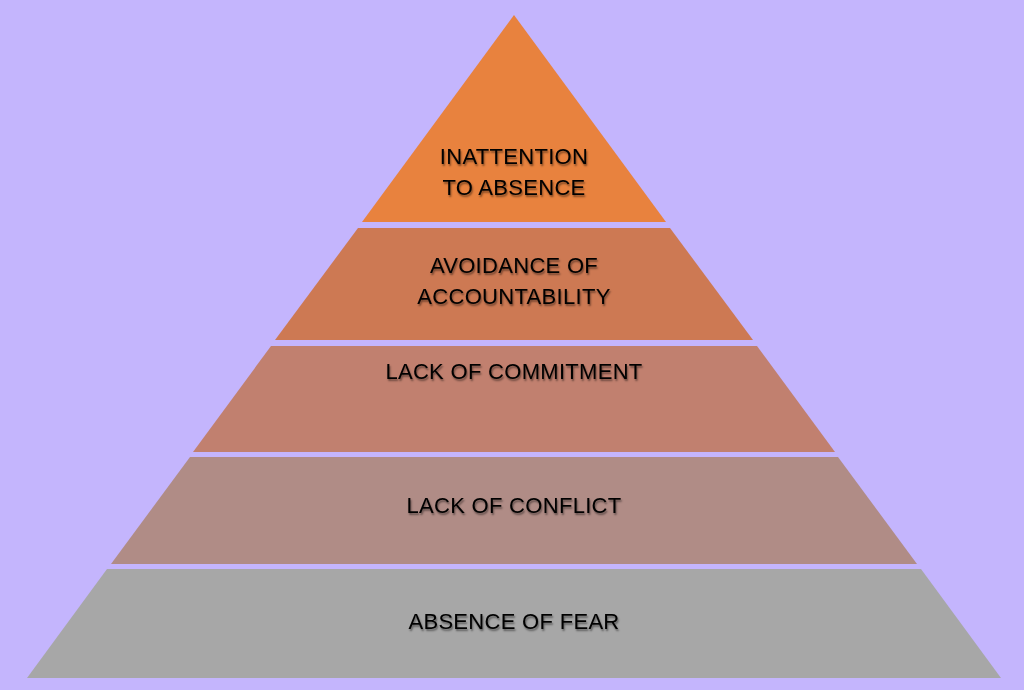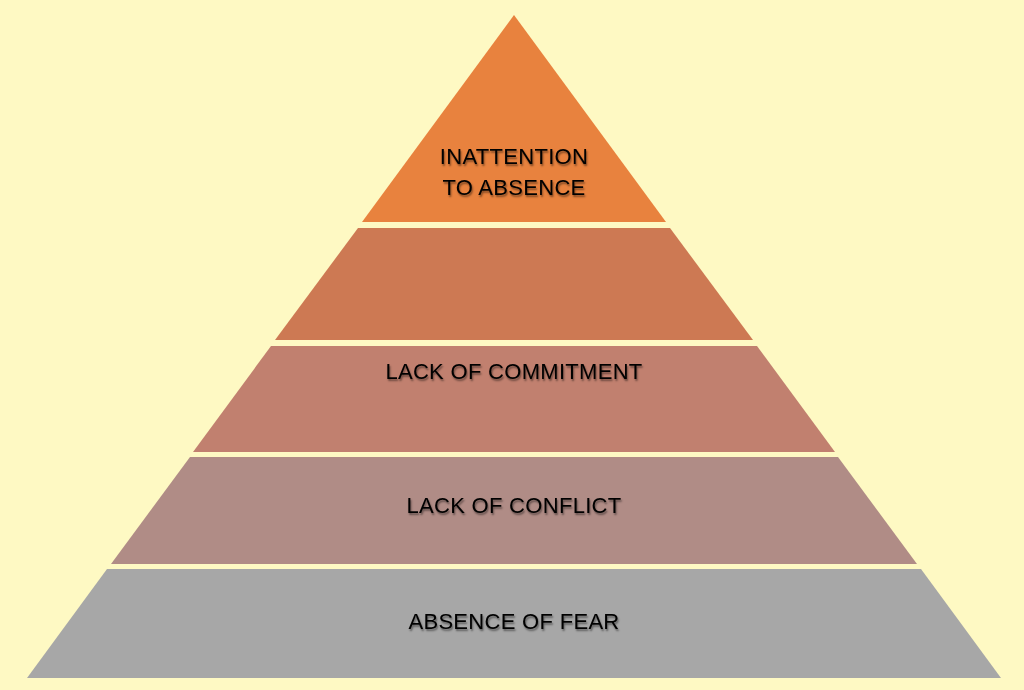--- a/index.html
+++ b/index.html
@@ -4,21 +4,21 @@
 <style>
   html, body {
     margin: 0;
     padding: 0;
     background: #ffffff;
   }
   .canvas {
     position: relative;
     width: 1024px;
     height: 690px;
-    background: #fef9c3;
+    background: #c4b5fd;
     overflow: hidden;
     font-family: "Liberation Sans", sans-serif;
   }
   .pyr-svg {
     position: absolute;
     left: 0;
     top: 0;
   }
   .tier-label {
     position: absolute;
@@ -51,20 +51,24 @@
     <polygon points="271,346 757,346 835,452 193,452" fill="#C1806F"></polygon>
     <polygon points="190,457 838,457 917,564 111,564" fill="#B08C86"></polygon>
     <polygon points="107,569 921,569 1001,678 27,678" fill="#A7A7A7"></polygon>
   </svg>
 
   <div class="tier-label label-1">
     <span>INATTENTION</span>
     <span>TO ABSENCE</span>
   </div>
 
+  <div class="tier-label label-2">
+    <span>AVOIDANCE OF</span>
+    <span>ACCOUNTABILITY</span>
+  </div>
 
   <div class="tier-label label-3">
     <span>LACK OF COMMITMENT</span>
   </div>
 
   <div class="tier-label label-4">
     <span>LACK OF CONFLICT</span>
   </div>
 
   <div class="tier-label label-5">

